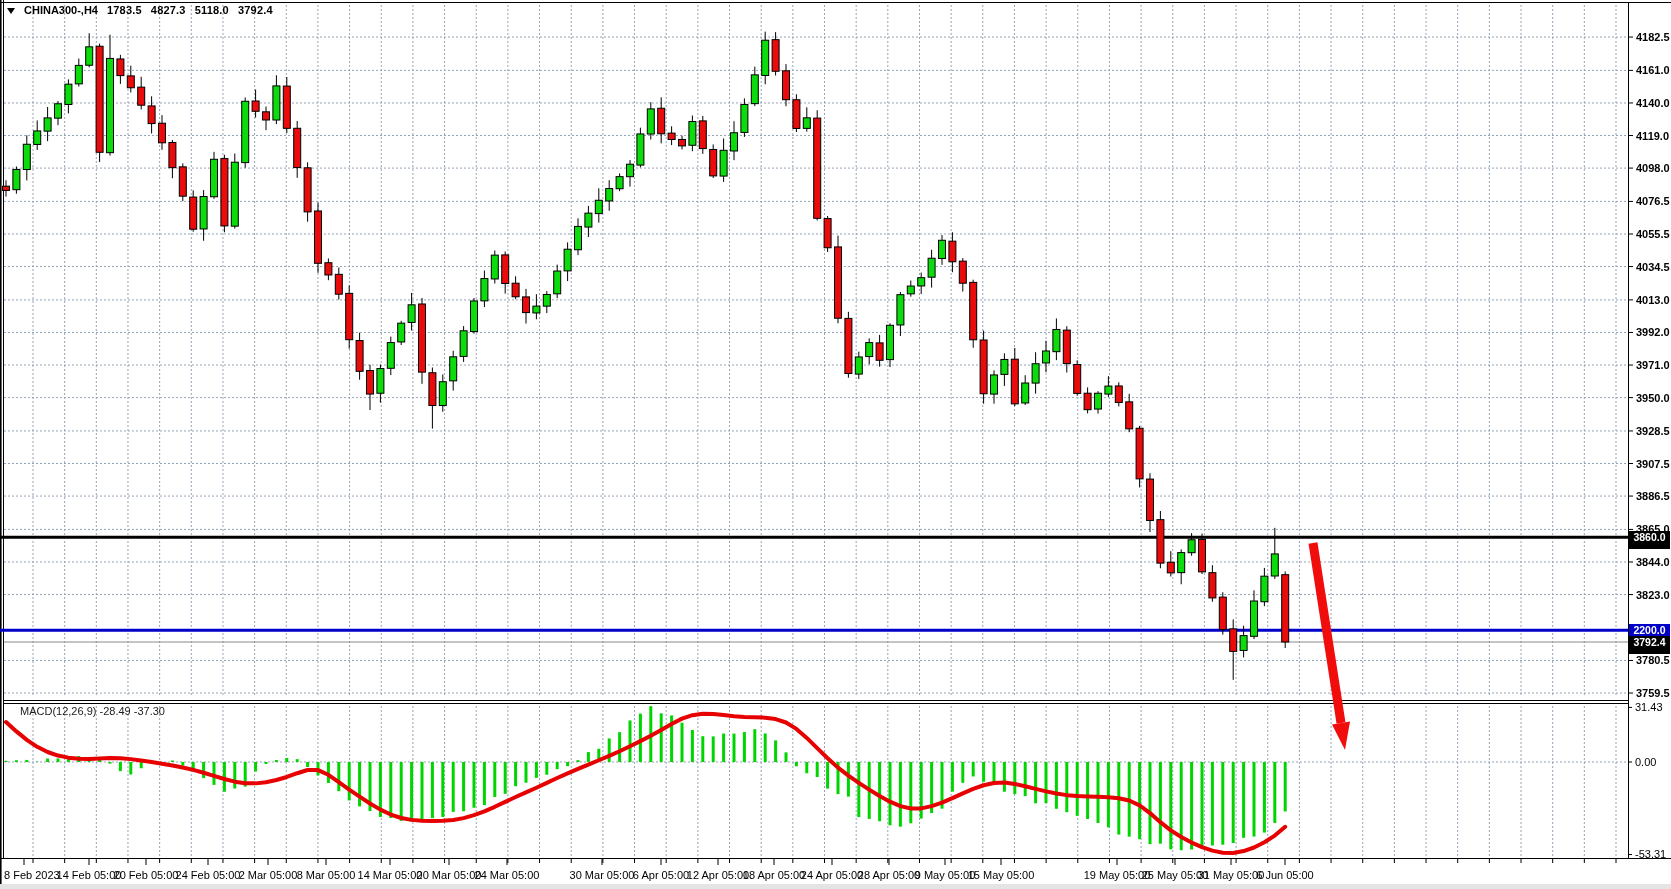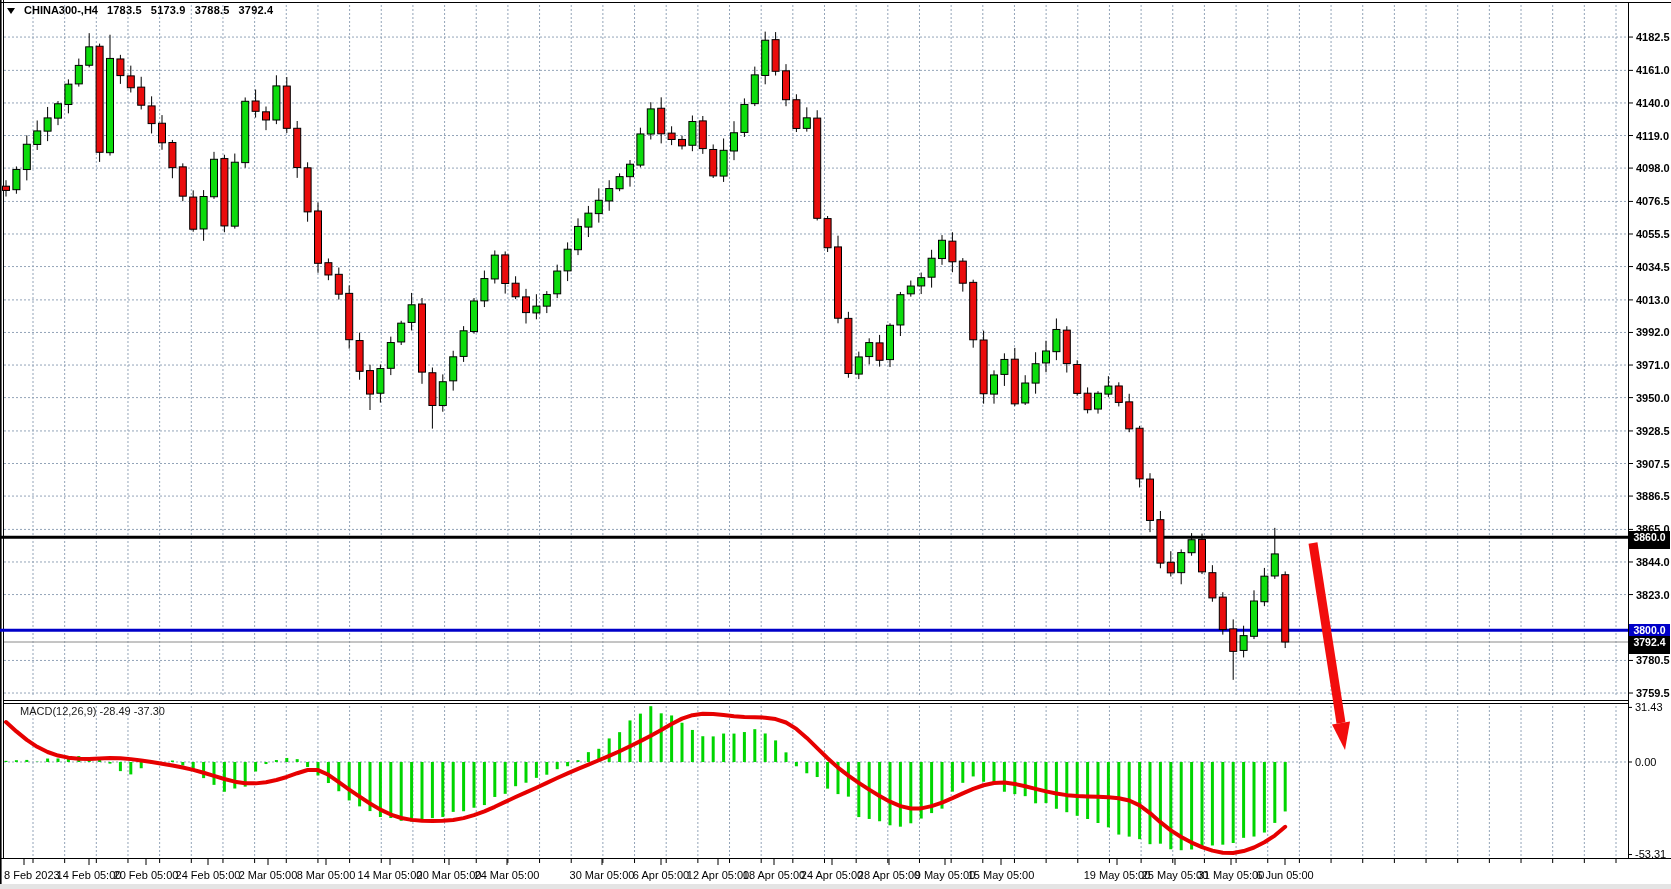--- a/index.html
+++ b/index.html
@@ -683,27 +683,27 @@
         <text x="1231" y="879" text-anchor="middle">31 May 05:00</text>
         <line x1="1285" y1="859" x2="1285" y2="865" stroke="#000" stroke-width="1"></line>
         <text x="1285" y="879" text-anchor="middle">6 Jun 05:00</text>
       </g>
     </svg>
 
   <div id="chart-title" class="overlay">
     <span class="tri"></span>
     <span>CHINA300-,H4</span>
     <span class="vals">1783.5</span>
-    <span class="vals">5173.9</span>
-    <span class="vals">3788.5</span>
+    <span class="vals">4827.3</span>
+    <span class="vals">5118.0</span>
     <span class="vals">3792.4</span>
   </div>
 
   <div id="macd-label" class="overlay">
     <span>MACD(12,26,9)</span>
     <span>-28.49</span>
     <span>-37.30</span>
   </div>
 
   <div class="badge" id="badge-res" style="top: 530.67px; background: rgb(0, 0, 0);">3860.0</div>
-  <div class="badge" id="badge-sup" style="top: 623.716px; background: rgb(0, 0, 200);">3800.0</div>
+  <div class="badge" id="badge-sup" style="top: 623.716px; background: rgb(0, 0, 200);">2200.0</div>
   <div class="badge" id="badge-last" style="top: 635.501px; background: rgb(0, 0, 0);">3792.4</div>
 </div>
 
 </body></html>

